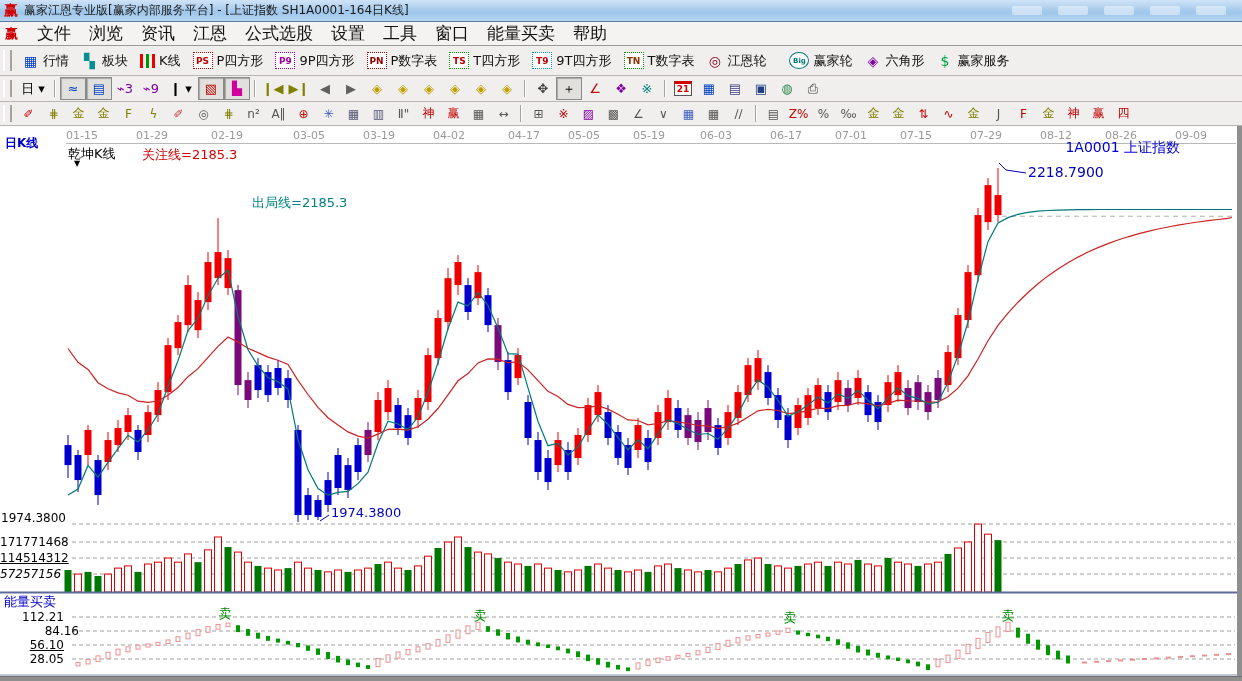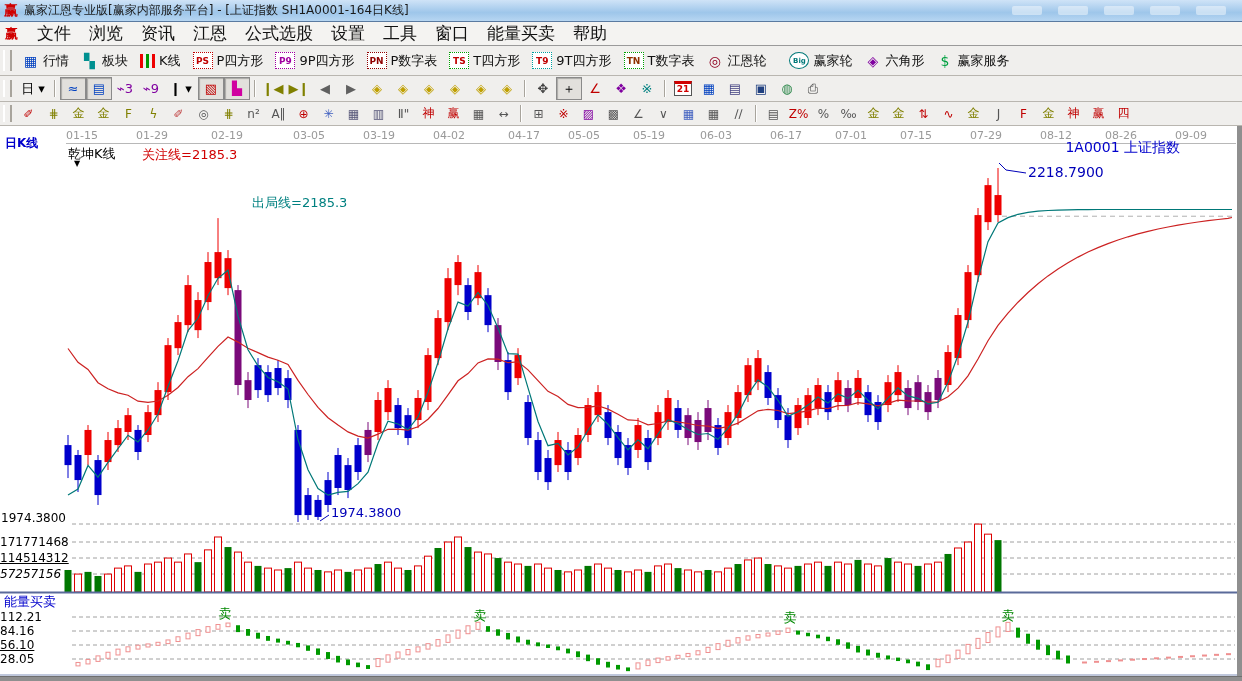--- a/index.html
+++ b/index.html
@@ -48,21 +48,21 @@
   #ktype-label{left:68px;top:19px;color:#000;font-size:13px;}
   #ktype-arrow{left:74px;top:33px;color:#000;font-size:8px;}
   #watch-label{left:142px;top:20px;color:#d00000;font-size:13px;}
   #exit-label{left:252px;top:20px;color:#008080;font-size:13px;margin-top:48px;}
   #symbol-label{right:62px;top:13px;color:#0000cc;font-size:14px;}
   #high-anno{left:1028px;top:38px;color:#0000b8;font-size:14px;}
   #low-anno{left:331px;top:379px;color:#0000b8;font-size:13px;}
   #price-low-label{left:0;top:385px;width:66px;text-align:right;color:#000;font-size:12px;}
   .vol-label{left:0;width:66px;color:#000;font-size:12px;}
   #indicator-label{left:4px;top:467px;color:#0000cc;font-size:13px;}
-  .osc-label{left:0;width:64px;text-align:left;color:#000;font-size:12px;}
+  .osc-label{left:0;width:64px;text-align:right;color:#000;font-size:12px;}
   #right-border{position:absolute;right:0;top:126px;width:5px;height:550px;background:#8f8f8f;}
   #bottom-border{position:absolute;left:0;top:676px;width:1242px;height:5px;background:#8f8f8f;border-top:1px solid #6f6f6f;box-sizing:border-box;}
 </style>
 </head>
 <body>
 
 <div id="titlebar">
   <span class="logo">赢</span>
   <span class="title">赢家江恩专业版[赢家内部服务平台] - [上证指数  SH1A0001-164日K线]</span>
   <span class="ghosts">
@@ -674,19 +674,19 @@
   <div class="ovl" id="exit-label">出局线=2185.3</div>
   <div class="ovl" id="symbol-label">1A0001  上证指数</div>
   <div class="ovl" id="high-anno">2218.7900</div>
   <div class="ovl" id="low-anno">1974.3800</div>
   <div class="ovl" id="price-low-label">1974.3800</div>
   <div class="ovl vol-label" style="top:409px;">171771468</div>
   <div class="ovl vol-label" style="top:425px;text-decoration:underline;">114514312</div>
   <div class="ovl vol-label" style="top:441px;font-style:italic;">57257156</div>
   <div class="ovl" id="indicator-label">能量买卖</div>
   <div class="ovl osc-label" style="top:484px;">112.21</div>
-  <div class="ovl osc-label" style="top:498px;">84.16</div>
+  <div class="ovl osc-label" style="top:498px;padding-left:15px;">84.16</div>
   <div class="ovl osc-label" style="top:512px;text-decoration:underline;">56.10</div>
   <div class="ovl osc-label" style="top:526px;">28.05</div>
 </div>
 
 <div id="right-border"></div>
 <div id="bottom-border"></div>
 
 </body></html>

